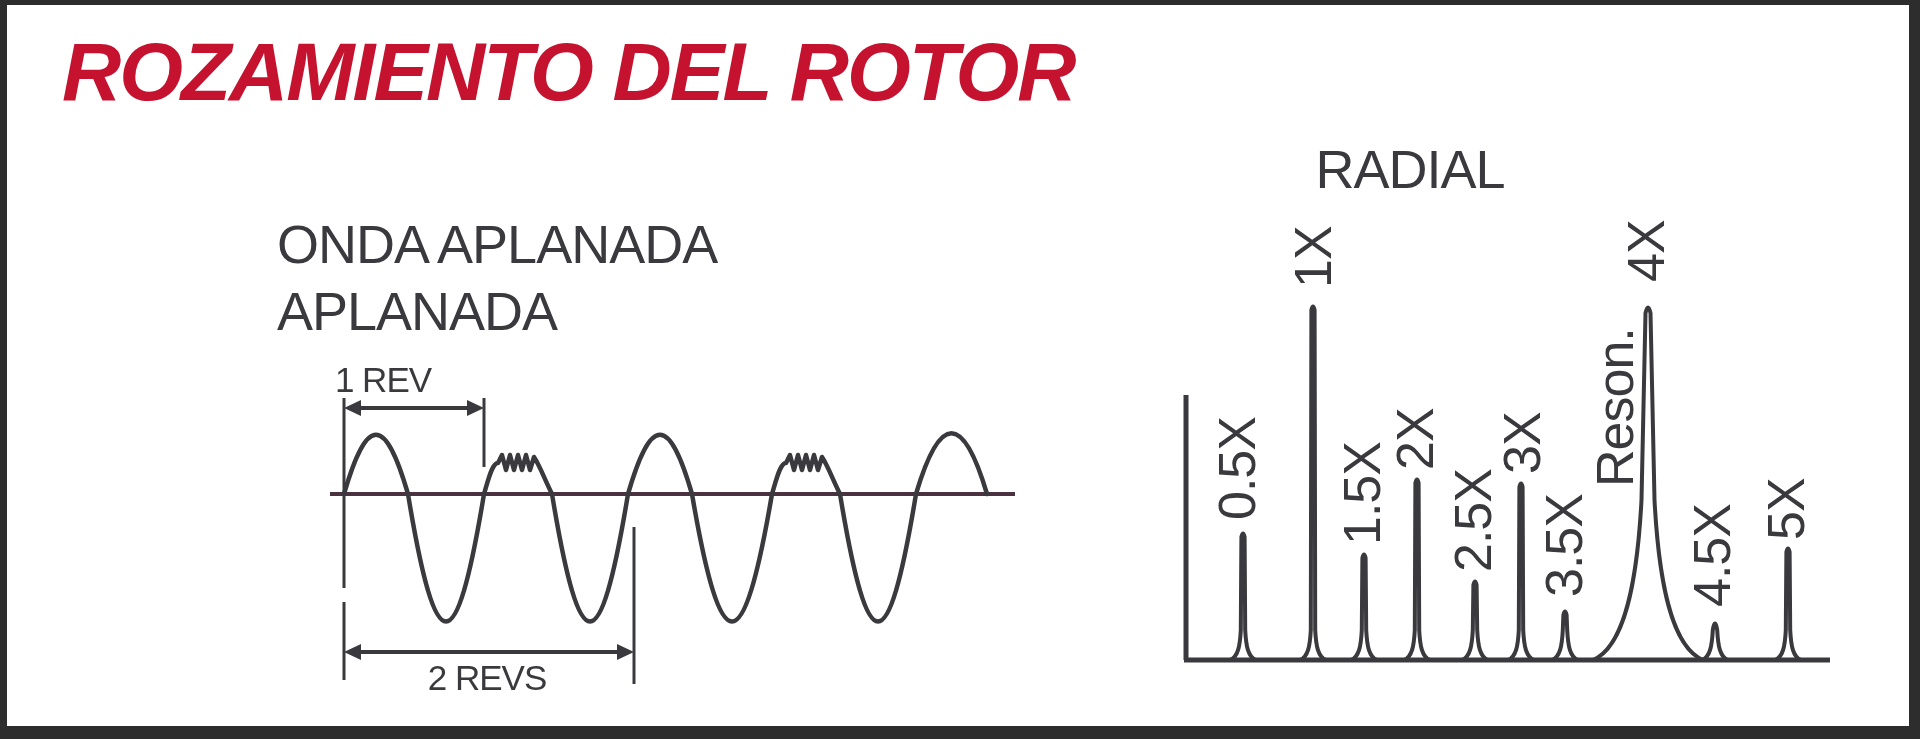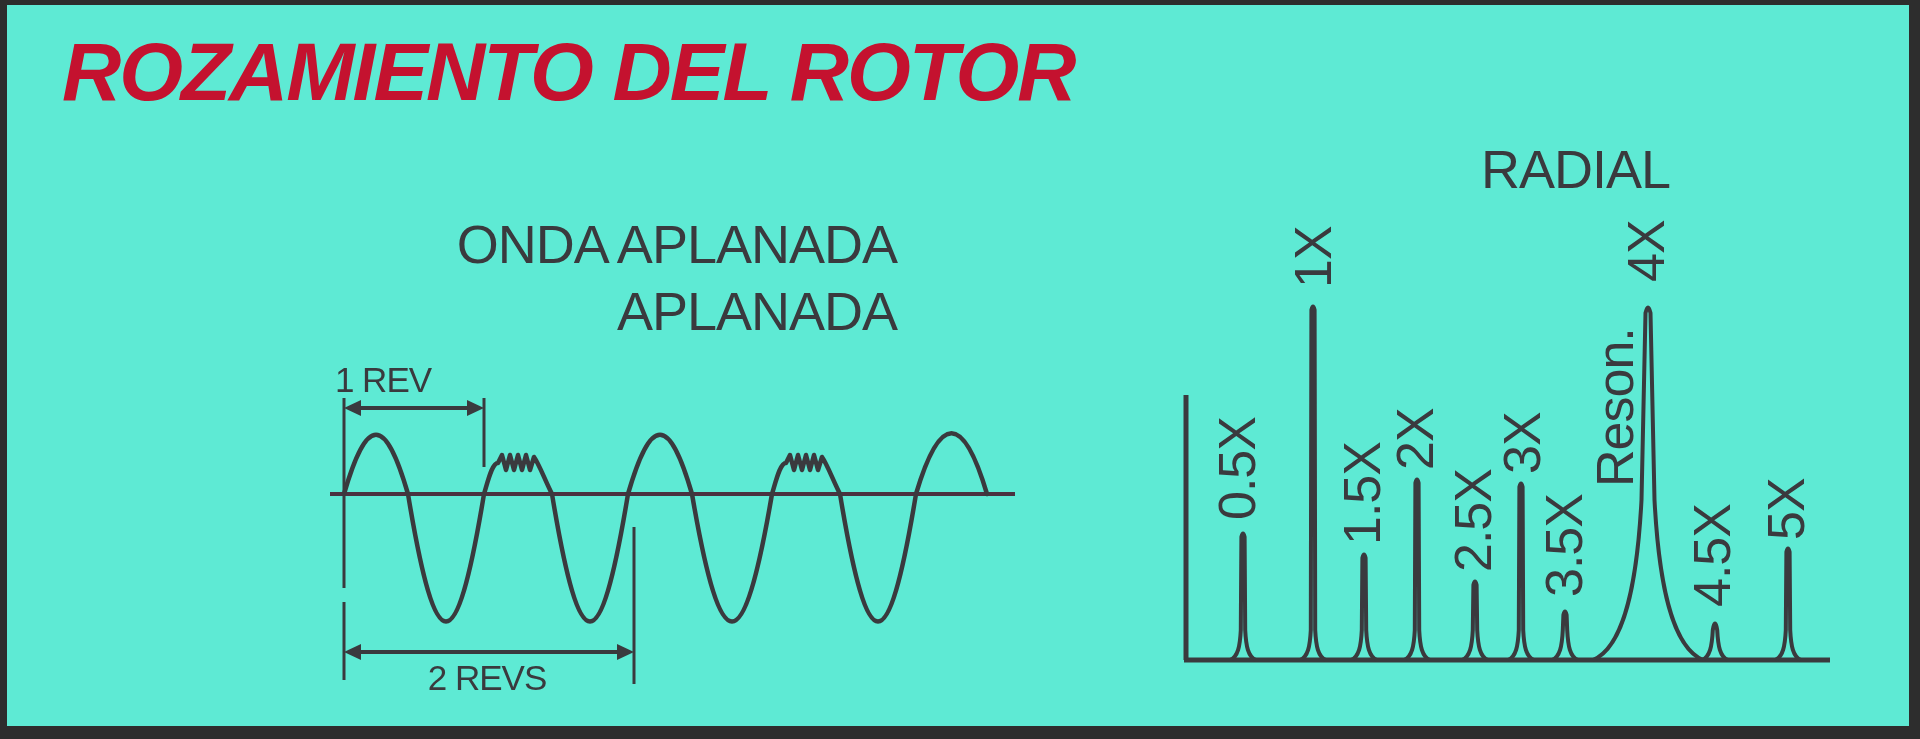--- a/index.html
+++ b/index.html
@@ -1,47 +1,47 @@
 <!DOCTYPE html>
 <html><head>
 <meta charset="utf-8">
 <style>
   html,body{margin:0;padding:0;background:#e8e8e8;}
   .frame{
     position:relative;
     width:1920px;height:739px;
     box-sizing:border-box;
-    background:#5eead4;
+    background:#ffffff;
     border-style:solid;
     border-color:#2d2d2d;
     border-width:5px 11px 13px 7px;
     overflow:hidden;
     font-family:"Liberation Sans", sans-serif;
   }
   .abs{position:absolute;}
   .page-title{
     left:55px;top:20px;
     font-size:82px;
     font-weight:bold;
     font-style:italic;
     letter-spacing:-2px;
     color:#c4122f;
     white-space:nowrap;
   }
   .wave-heading{
     left:270px;top:206px;width:620px;
-    text-align:right;
+    text-align:left;
     font-size:54px;
     letter-spacing:-1px;
     line-height:1.24;
     color:#3a3a3e;
   }
   .radial-title{
     left:1143px;top:133px;width:520px;
-    text-align:right;
+    text-align:center;
     font-size:54px;
     letter-spacing:-1px;
     color:#3a3a3e;
   }
   svg text{
     font-family:"Liberation Sans", sans-serif;
     fill:#3a3a3e;
   }
   .anno-text{font-size:35px;letter-spacing:-1px;}
 </style>

